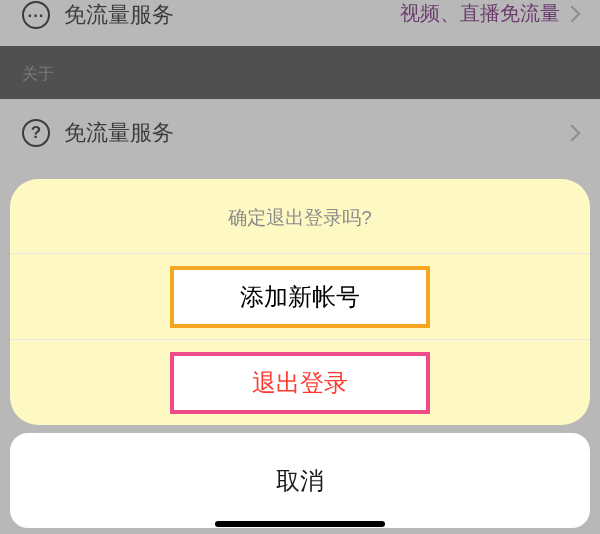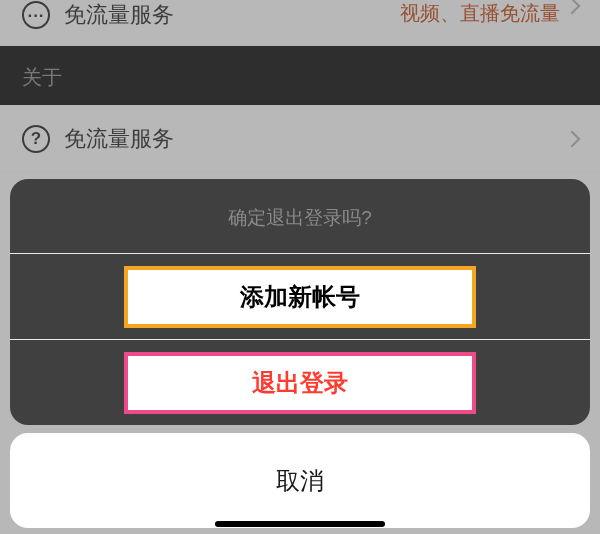--- a/index.html
+++ b/index.html
@@ -20,25 +20,25 @@
       background: #ffffff;
       display: flex; align-items: center; justify-content: space-between;
       padding: 0 22px;
       height: 60px;
       color: #1a1a1a;
       font-size: 22px;
       border-bottom: 1px solid rgba(0,0,0,0.02);
     }
     .bg .row:first-child { height: 46px; align-items: flex-start; padding-top: 0; }
     .bg .row .left { display: flex; align-items: center; gap: 14px; }
-    .bg .row .right { color: #c2410c; font-size: 20px; display: flex; gap: 6px; }
+    .bg .row .right { color: #701a75; font-size: 20px; display: flex; align-items: center; gap: 6px; }
     .bg .section-title {
-      background: #000000;
+      background: #404040;
       color: #8a8a8a;
-      font-size: 20px;
+      font-size: 16px;
       padding: 18px 22px 14px;
     }
     .bg .icon-circle {
       width: 28px; height: 28px;
       border: 2px solid #1a1a1a;
       border-radius: 50%;
       display: inline-flex; align-items: center; justify-content: center;
       font-size: 17px; font-weight: 700;
       line-height: 1;
     }
@@ -54,41 +54,40 @@
       position: absolute; inset: 0;
       background: rgba(100,100,100,0.46);
     }
 
     
     .sheet-wrap {
       position: absolute;
       left: 10px; right: 10px; bottom: 6px;
     }
     .card {
-      background: #404040;
-      border-radius: 18px;
+      background: #fef9c3;
+      border-radius: 28px;
       overflow: hidden;
     }
     .prompt {
       text-align: center;
       color: #8a8a8a;
       font-size: 19px;
       padding: 26px 0 22px;
     }
     .cell {
       border-top: 1px solid #e8e8e8;
       height: 86px;
       display: flex; align-items: center; justify-content: center;
     }
     .cell-inner {
-      width: 352px; height: 62px;
+      width: 260px; height: 62px;
       display: flex; align-items: center; justify-content: center;
       font-size: 24px;
       background: #fff;
-      font-weight: bold;
     }
     .hl-orange { border: 4px solid #f4a623; }
     .hl-pink   { border: 4px solid #ef4b8b; }
     .danger-text { color: #ff3b30; }
 
     .spacer { height: 8px; }
 
     .cancel-card {
       background: #fff;
       border-radius: 18px;

